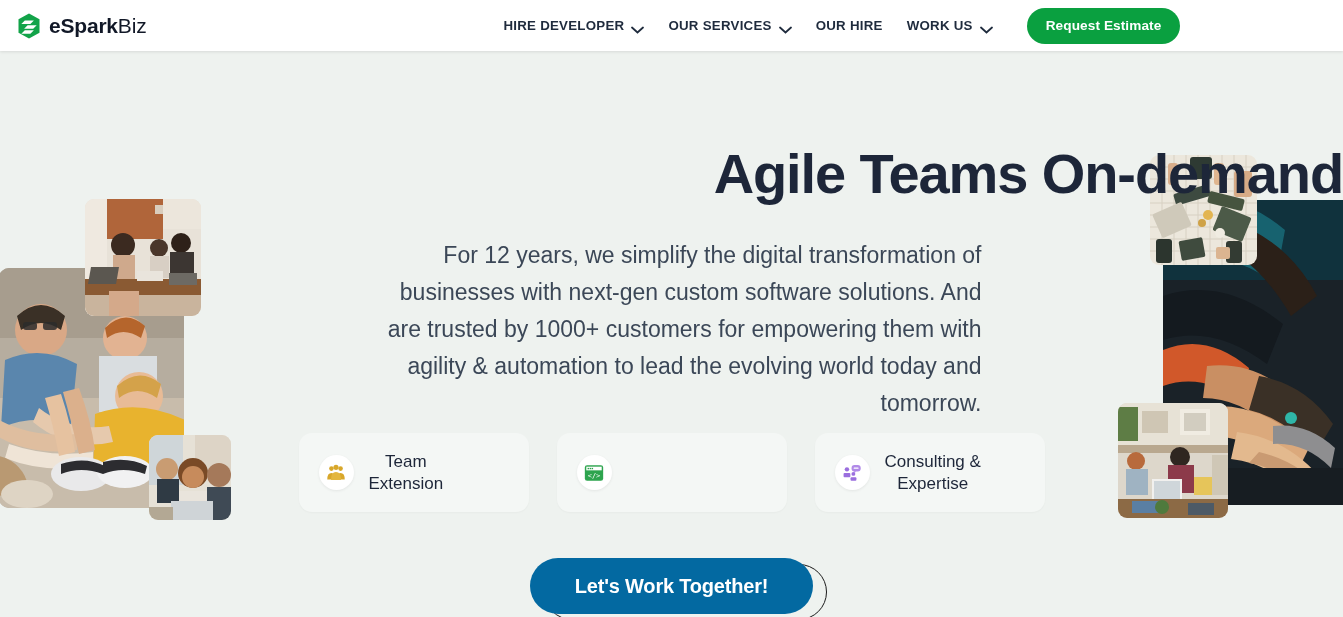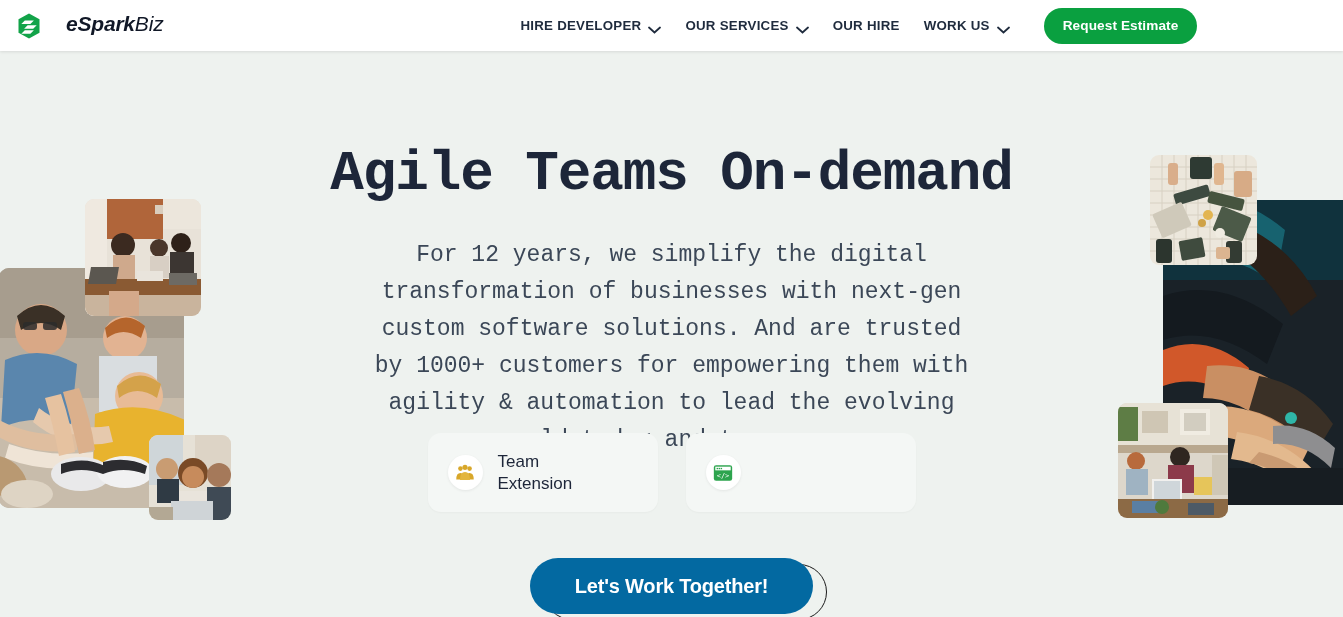--- a/index.html
+++ b/index.html
@@ -13,21 +13,21 @@
 
   
   #header {
     position: absolute; top: 0; left: 0;
     width: 1343px; height: 51px;
     background: #ffffff;
     box-shadow: 0 1px 3px rgba(0,0,0,0.10);
     display: flex; align-items: center;
     z-index: 50;
   }
-  #logo-area { display: flex; gap: 23px; margin-left: 15px; font-style: italic; }
+  #logo-area { display: flex; align-items: center; gap: 6px; margin-left: 15px; }
   #logo-mark { width: 28px; height: 28px; display: block; }
   #logo-text { font-size: 21px; letter-spacing: -0.2px; white-space: nowrap; color: #111827; }
   #logo-text .b1 { font-weight: bold; }
   #logo-text .b2 { font-weight: normal; }
 
   #nav { display: flex; align-items: center; gap: 0px; margin-left: 345px; }
   .nav-item {
     display: flex; align-items: center; gap: 7px;
     font-size: 13.3px; font-weight: bold; letter-spacing: 0.25px;
     color: #1f2b3d; white-space: nowrap;
@@ -52,41 +52,42 @@
   #photo-left-top { left: 85px; top: 199px; width: 116px; height: 117px; border-radius: 9px; z-index: 4; }
   #photo-left-main { left: -1px; top: 268px; width: 185px; height: 240px; border-radius: 10px; z-index: 3; }
   #photo-left-small { left: 149px; top: 435px; width: 82px; height: 85px; border-radius: 9px; z-index: 5; }
 
   
   #photo-right-top { left: 1150px; top: 155px; width: 107px; height: 110px; border-radius: 9px; z-index: 5; }
   #photo-right-main { left: 1163px; top: 200px; width: 180px; height: 305px; border-radius: 9px 0 0 9px; z-index: 3; }
   #photo-right-small { left: 1118px; top: 403px; width: 110px; height: 115px; border-radius: 9px; z-index: 6; }
 
   
-  #hero { position: absolute; left: 0; top: 51px; width: 1343px; text-align: center; z-index: 10; font-family: Liberation Mono, monospace; }
+  #hero { position: absolute; left: 0; top: 51px; width: 1343px; text-align: right; z-index: 10; }
   #hero-title {
     margin-top: 94px;
     font-size: 56px; font-weight: bold;
     letter-spacing: -1.1px;
     color: #1d2639;
     line-height: 1.05;
   }
   #hero-sub {
     margin: 33px auto 0;
     width: 620px;
     font-size: 23px;
     line-height: 37px;
     color: #3b4757;
   }
 
   
   #cards {
     position: absolute; left: 0; top: 433px; width: 1343px;
     display: flex; justify-content: center; gap: 28px;
     z-index: 10;
+    text-align: center;
   }
   .card {
     width: 230px; height: 79px;
     background: #f4f7f5;
     border-radius: 13px;
     display: flex; align-items: center;
     padding-left: 20px; gap: 15px;
     box-shadow: 0 1px 2px rgba(0,0,0,0.03);
   }
   .card-icon {
@@ -340,20 +341,35 @@
           <rect x="2" y="3.5" width="20" height="17" rx="2.5" fill="#2da44e"></rect>
           <rect x="3.6" y="5.1" width="16.8" height="4" fill="#ffffff"></rect>
           <rect x="5" y="6.4" width="1.6" height="1.5" fill="#2da44e"></rect>
           <rect x="7.2" y="6.4" width="1.6" height="1.5" fill="#2da44e"></rect>
           <rect x="9.4" y="6.4" width="1.6" height="1.5" fill="#2da44e"></rect>
           <text x="12" y="17.3" font-family="monospace" font-size="7.6" fill="#ffffff" text-anchor="middle">&lt;/&gt;</text>
         </svg>
       </span>
     </div>
 
+    <div class="card">
+      <span class="card-icon">
+        <svg width="22" height="22" viewBox="0 0 24 24">
+          <circle cx="6.5" cy="8" r="2.4" fill="#9a6ede"></circle>
+          <rect x="2.8" y="12" width="7.4" height="4.6" rx="1" fill="#9a6ede"></rect>
+          <circle cx="13.5" cy="13" r="2.1" fill="#9a6ede"></circle>
+          <rect x="10.4" y="16.6" width="6.4" height="3.8" rx="1" fill="#9a6ede"></rect>
+          <rect x="11.5" y="3.4" width="10" height="7" rx="3.2" fill="#b18ae8"></rect>
+          <path d="M14 10 L14 12.6 L16.6 10.3 Z" fill="#b18ae8"></path>
+          <rect x="13.8" y="6.1" width="5.4" height="1.3" rx="0.6" fill="#ffffff"></rect>
+        </svg>
+      </span>
+      <span class="card-label">Consulting &amp;
+Expertise</span>
+    </div>
 
   </div>
 
   <div id="cta-wrap">
     <div id="cta-inner">
       <div id="cta-ring"></div>
       <button id="cta-main">Let's Work Together!</button>
     </div>
   </div>
 

